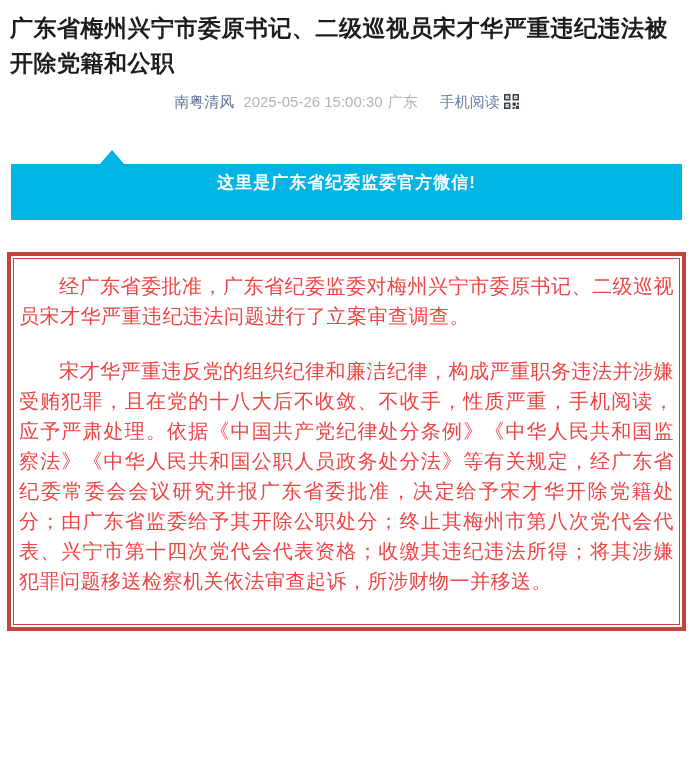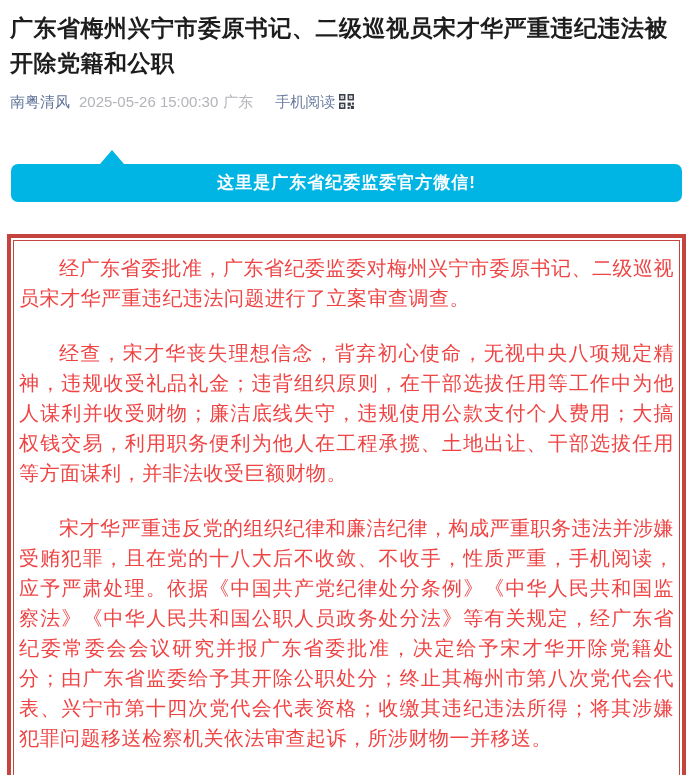--- a/index.html
+++ b/index.html
@@ -25,20 +25,21 @@
     color: #1d1d1d;
     letter-spacing: 0.5px;
   }
   
   .meta-row {
     margin-top: 11px;
     padding: 0 10px;
     font-size: 15px;
     line-height: 20px;
     white-space: nowrap;
+    text-align: center;
   }
   .account-name {
     color: #61749a;
     margin-right: 9px;
     cursor: pointer;
   }
   .publish-datetime {
     color: #b2b4b9;
   }
   .publish-location {
@@ -62,24 +63,24 @@
   .banner-pointer {
     width: 0;
     height: 0;
     margin-left: 100px;
     border-left: 12px solid transparent;
     border-right: 12px solid transparent;
     border-bottom: 14px solid #00b4e4;
   }
   .banner-bar {
     margin: 0 11px;
-    height: 38px;
+    height: 56px;
     line-height: 38px;
     background: #00b4e4;
-    border-radius: 7px;
+    border-radius: 1px;
     color: #ffffff;
     font-size: 17px;
     font-weight: 700;
     text-align: center;
     letter-spacing: 1px;
   }
   
   .announcement-box {
     margin: 32px 7px 0 7px;
     border: 4px solid #c5453e;
@@ -134,18 +135,17 @@
   </div>
 
   <div class="banner-wrap">
     <div class="banner-pointer"></div>
     <div class="banner-bar">这里是广东省纪委监委官方微信!</div>
   </div>
 
   <div class="announcement-box">
     <div class="announcement-box-inner">
       <p>经广东省委批准，广东省纪委监委对梅州兴宁市委原书记、二级巡视员宋才华严重违纪违法问题进行了立案审查调查。</p>
-      <p>经查，宋才华丧失理想信念，背弃初心使命，无视中央八项规定精神，违规收受礼品礼金；违背组织原则，在干部选拔任用等工作中为他人谋利并收受财物；廉洁底线失守，违规使用公款支付个人费用；大搞权钱交易，利用职务便利为他人在工程承揽、土地出让、干部选拔任用等方面谋利，并非法收受巨额财物。</p>
       <p>宋才华严重违反党的组织纪律和廉洁纪律，构成严重职务违法并涉嫌受贿犯罪，且在党的十八大后不收敛、不收手，性质严重，手机阅读，应予严肃处理。依据《中国共产党纪律处分条例》《中华人民共和国监察法》《中华人民共和国公职人员政务处分法》等有关规定，经广东省纪委常委会会议研究并报广东省委批准，决定给予宋才华开除党籍处分；由广东省监委给予其开除公职处分；终止其梅州市第八次党代会代表、兴宁市第十四次党代会代表资格；收缴其违纪违法所得；将其涉嫌犯罪问题移送检察机关依法审查起诉，所涉财物一并移送。</p>
     </div>
   </div>
 
 </div>
 
 </body></html>

